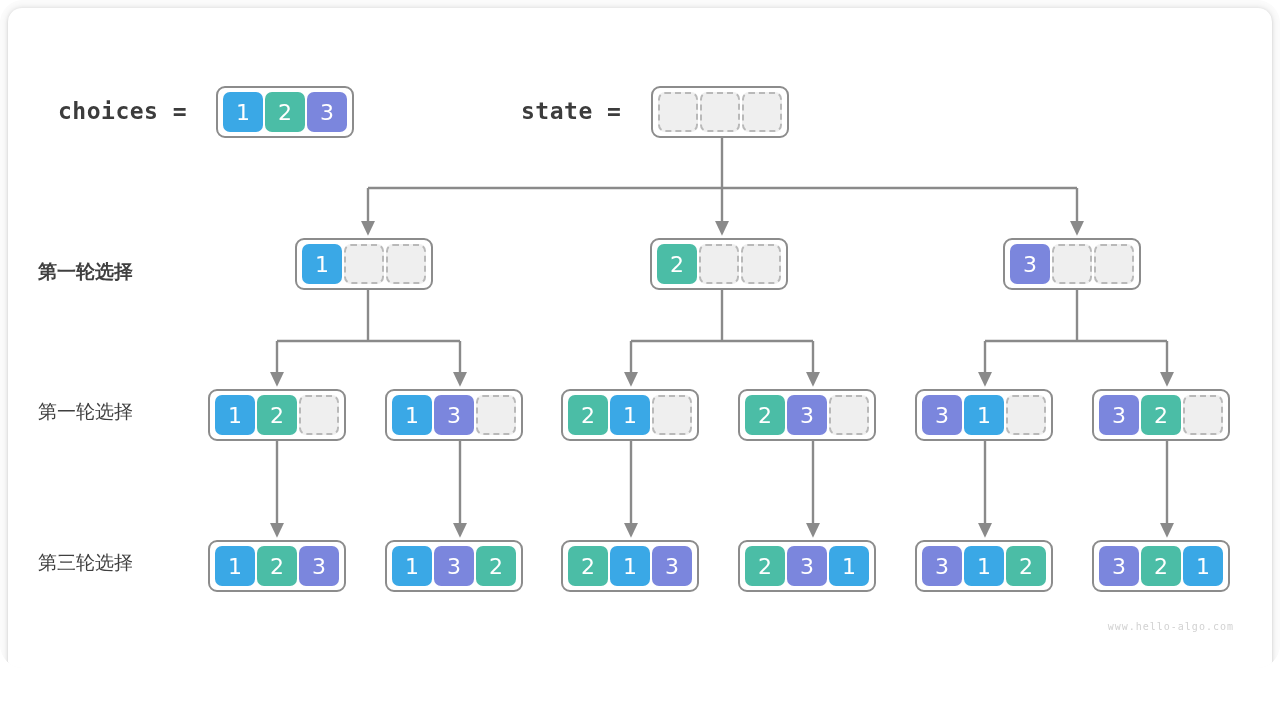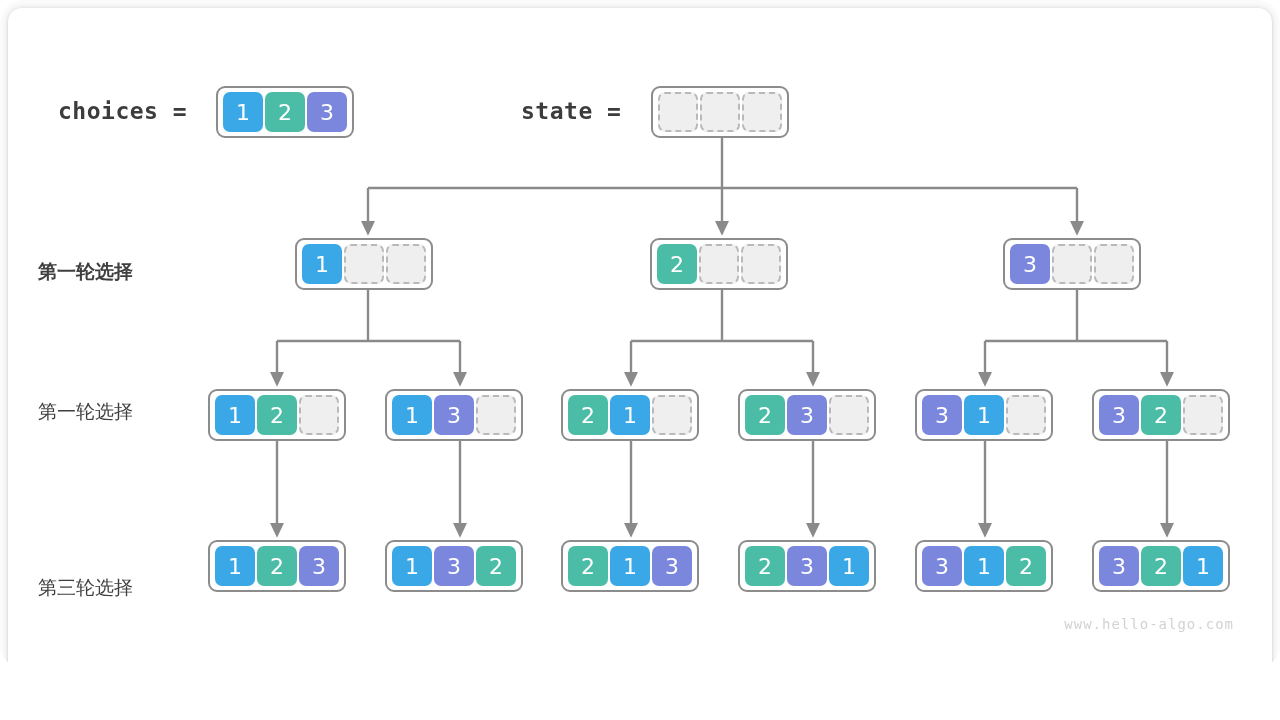--- a/index.html
+++ b/index.html
@@ -86,21 +86,21 @@
     border: 2px dashed #b9b9b9;
     color: transparent;
   }
 
   
   #watermark {
     position: absolute;
     right: 46px;
     bottom: 36px;
     font-family: "DejaVu Sans Mono", "Liberation Mono", monospace;
-    font-size: 14px;
+    font-size: 10px;
     color: #d2d2d2;
     letter-spacing: 1px;
   }
 </style>
 </head>
 <body>
 
 <div id="stage">
   <div id="card"></div>
 
@@ -199,21 +199,21 @@
       <div class="array" style="left: 915px; top: 389px;">
         <div class="cell" style="background: rgb(123, 134, 221);">3</div>
         <div class="cell" style="background: rgb(58, 168, 230);">1</div>
         <div class="cell empty"></div>
       </div>
       <div class="array" style="left: 1092px; top: 389px;">
         <div class="cell" style="background: rgb(123, 134, 221);">3</div>
         <div class="cell" style="background: rgb(75, 189, 166);">2</div>
         <div class="cell empty"></div>
       </div>
-      <div class="row-label" style="left: 38px; top: 550px; margin-top: 25px;">第三轮选择</div>
+      <div class="row-label" style="left: 38px; top: 550px;">第三轮选择</div>
       <div class="array" style="left: 208px; top: 540px;">
         <div class="cell" style="background: rgb(58, 168, 230);">1</div>
         <div class="cell" style="background: rgb(75, 189, 166);">2</div>
         <div class="cell" style="background: rgb(123, 134, 221);">3</div>
       </div>
       <div class="array" style="left: 385px; top: 540px;">
         <div class="cell" style="background: rgb(58, 168, 230);">1</div>
         <div class="cell" style="background: rgb(123, 134, 221);">3</div>
         <div class="cell" style="background: rgb(75, 189, 166);">2</div>
       </div>

